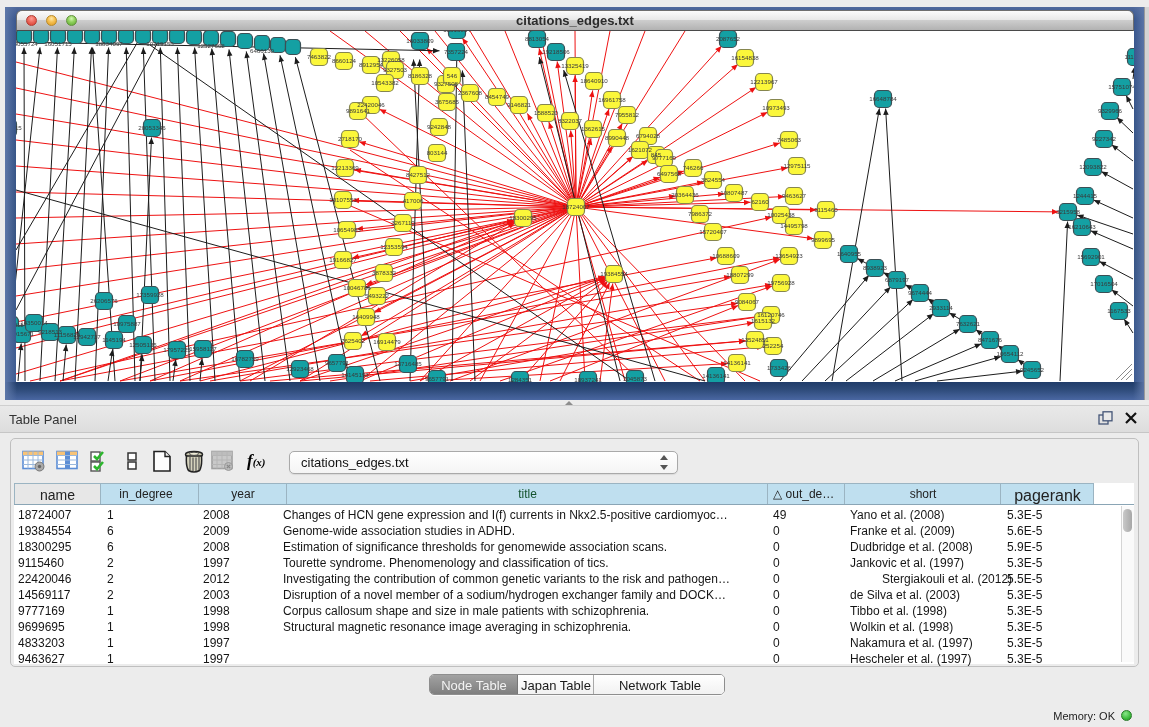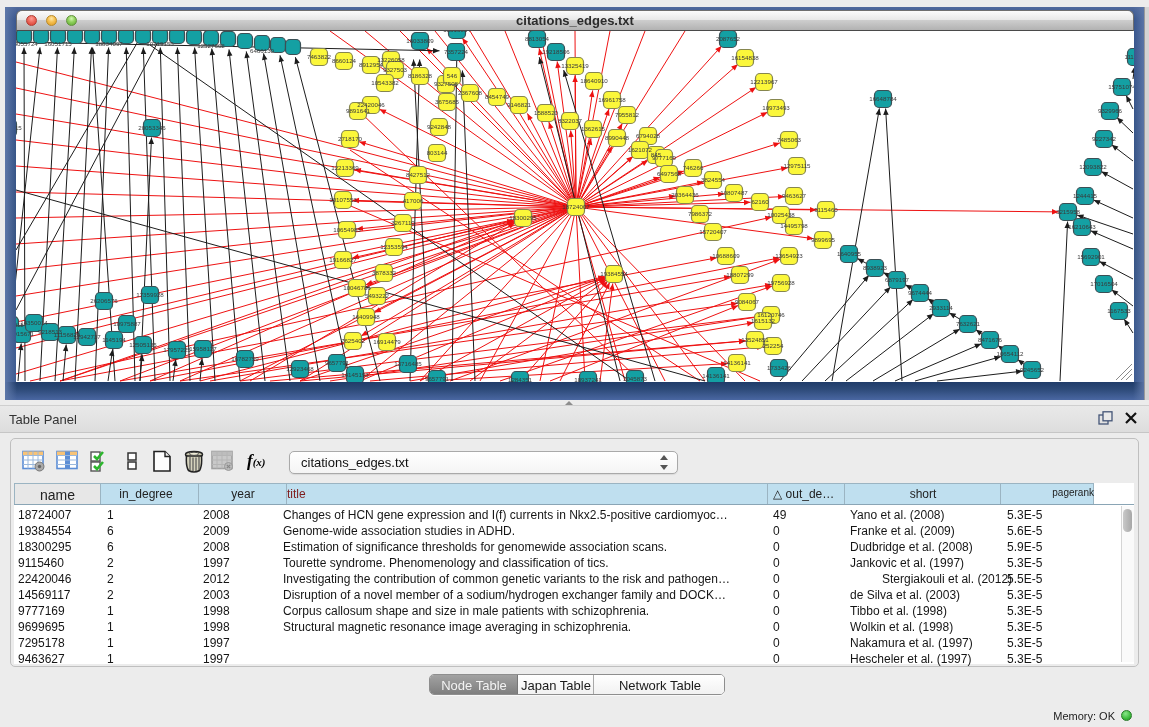--- a/index.html
+++ b/index.html
@@ -677,27 +677,27 @@
     </svg>
 
 <div class="abs" style="left:14px;top:483px;width:1120px;height:181px;background:#ffffff"></div>
 <div class="abs" style="left:14px;top:483px;width:87px;height:22px;background:#e7e7e7;border:1px solid #9bb4c2;border-left:1px solid #9bb4c2"></div>
     <div class="abs" style="left:14px;top:487px;width:87px;text-align:center;font-size:14px;color:#222">name</div>
     <div class="abs" style="left:101px;top:483px;width:98px;height:22px;background:#bfdfef;border:1px solid #9bb4c2;border-left:0"></div>
     <div class="abs" style="left:101px;top:487px;width:90px;text-align:center;font-size:12px;color:#222">in_degree</div>
     <div class="abs" style="left:199px;top:483px;width:88px;height:22px;background:#bfdfef;border:1px solid #9bb4c2;border-left:0"></div>
     <div class="abs" style="left:199px;top:487px;width:88px;text-align:center;font-size:12px;color:#222">year</div>
     <div class="abs" style="left:287px;top:483px;width:481px;height:22px;background:#bfdfef;border:1px solid #9bb4c2;border-left:0"></div>
-    <div class="abs" style="left:287px;top:487px;width:481px;text-align:left;font-size:12px;color:#7f1d1d">title</div>
+    <div class="abs" style="left:287px;top:487px;width:481px;text-align:center;font-size:12px;color:#14532d">title</div>
     <div class="abs" style="left:768px;top:483px;width:77px;height:22px;background:#bfdfef;border:1px solid #9bb4c2;border-left:0"></div>
     <div class="abs" style="left:773px;top:487px;font-size:12px;color:#222">△ out_de…</div>
     <div class="abs" style="left:845px;top:483px;width:156px;height:22px;background:#bfdfef;border:1px solid #9bb4c2;border-left:0"></div>
     <div class="abs" style="left:845px;top:487px;width:156px;text-align:center;font-size:12px;color:#222">short</div>
     <div class="abs" style="left:1001px;top:483px;width:93px;height:22px;background:#bfdfef;border:1px solid #9bb4c2;border-left:0"></div>
-    <div class="abs" style="left:1001px;top:487px;width:93px;text-align:right;font-size:10px;color:#222">pagerank</div>
+    <div class="abs" style="left:1001px;top:487px;width:93px;text-align:center;font-size:16px;color:#222">pagerank</div>
     <div class="abs" style="left:14px;top:504px;width:1120px;height:1px;background:#8aa5b5"></div>
     <div class="abs" style="left:0;top:508px;width:1134px;height:16px;font-size:12px;color:#151515">
       <span class="abs" style="left:18px;top:0;white-space:nowrap">18724007</span>
       <span class="abs" style="left:107px;top:0;white-space:nowrap">1</span>
       <span class="abs" style="left:203px;top:0;white-space:nowrap">2008</span>
       <span class="abs" style="left:283px;top:0;white-space:nowrap">Changes of HCN gene expression and I(f) currents in Nkx2.5-positive cardiomyoc…</span>
       <span class="abs" style="left:773px;top:0;white-space:nowrap">49</span>
       <span class="abs" style="left:850px;top:0;white-space:nowrap">Yano et al. (2008)</span>
       <span class="abs" style="left:1007px;top:0;white-space:nowrap">5.3E-5</span>
     </div>
@@ -758,21 +758,21 @@
     <div class="abs" style="left:0;top:620px;width:1134px;height:16px;font-size:12px;color:#151515">
       <span class="abs" style="left:18px;top:0;white-space:nowrap">9699695</span>
       <span class="abs" style="left:107px;top:0;white-space:nowrap">1</span>
       <span class="abs" style="left:203px;top:0;white-space:nowrap">1998</span>
       <span class="abs" style="left:283px;top:0;white-space:nowrap">Structural magnetic resonance image averaging in schizophrenia.</span>
       <span class="abs" style="left:773px;top:0;white-space:nowrap">0</span>
       <span class="abs" style="left:850px;top:0;white-space:nowrap">Wolkin et al. (1998)</span>
       <span class="abs" style="left:1007px;top:0;white-space:nowrap">5.3E-5</span>
     </div>
     <div class="abs" style="left:0;top:636px;width:1134px;height:16px;font-size:12px;color:#151515">
-      <span class="abs" style="left:18px;top:0;white-space:nowrap">7295178</span>
+      <span class="abs" style="left:18px;top:0;white-space:nowrap">4833203</span>
       <span class="abs" style="left:107px;top:0;white-space:nowrap">1</span>
       <span class="abs" style="left:203px;top:0;white-space:nowrap">1997</span>
       <span class="abs" style="left:773px;top:0;white-space:nowrap">0</span>
       <span class="abs" style="left:850px;top:0;white-space:nowrap">Nakamura et al. (1997)</span>
       <span class="abs" style="left:1007px;top:0;white-space:nowrap">5.3E-5</span>
     </div>
     <div class="abs" style="left:0;top:652px;width:1134px;height:16px;font-size:12px;color:#151515">
       <span class="abs" style="left:18px;top:0;white-space:nowrap">9463627</span>
       <span class="abs" style="left:107px;top:0;white-space:nowrap">1</span>
       <span class="abs" style="left:203px;top:0;white-space:nowrap">1997</span>

